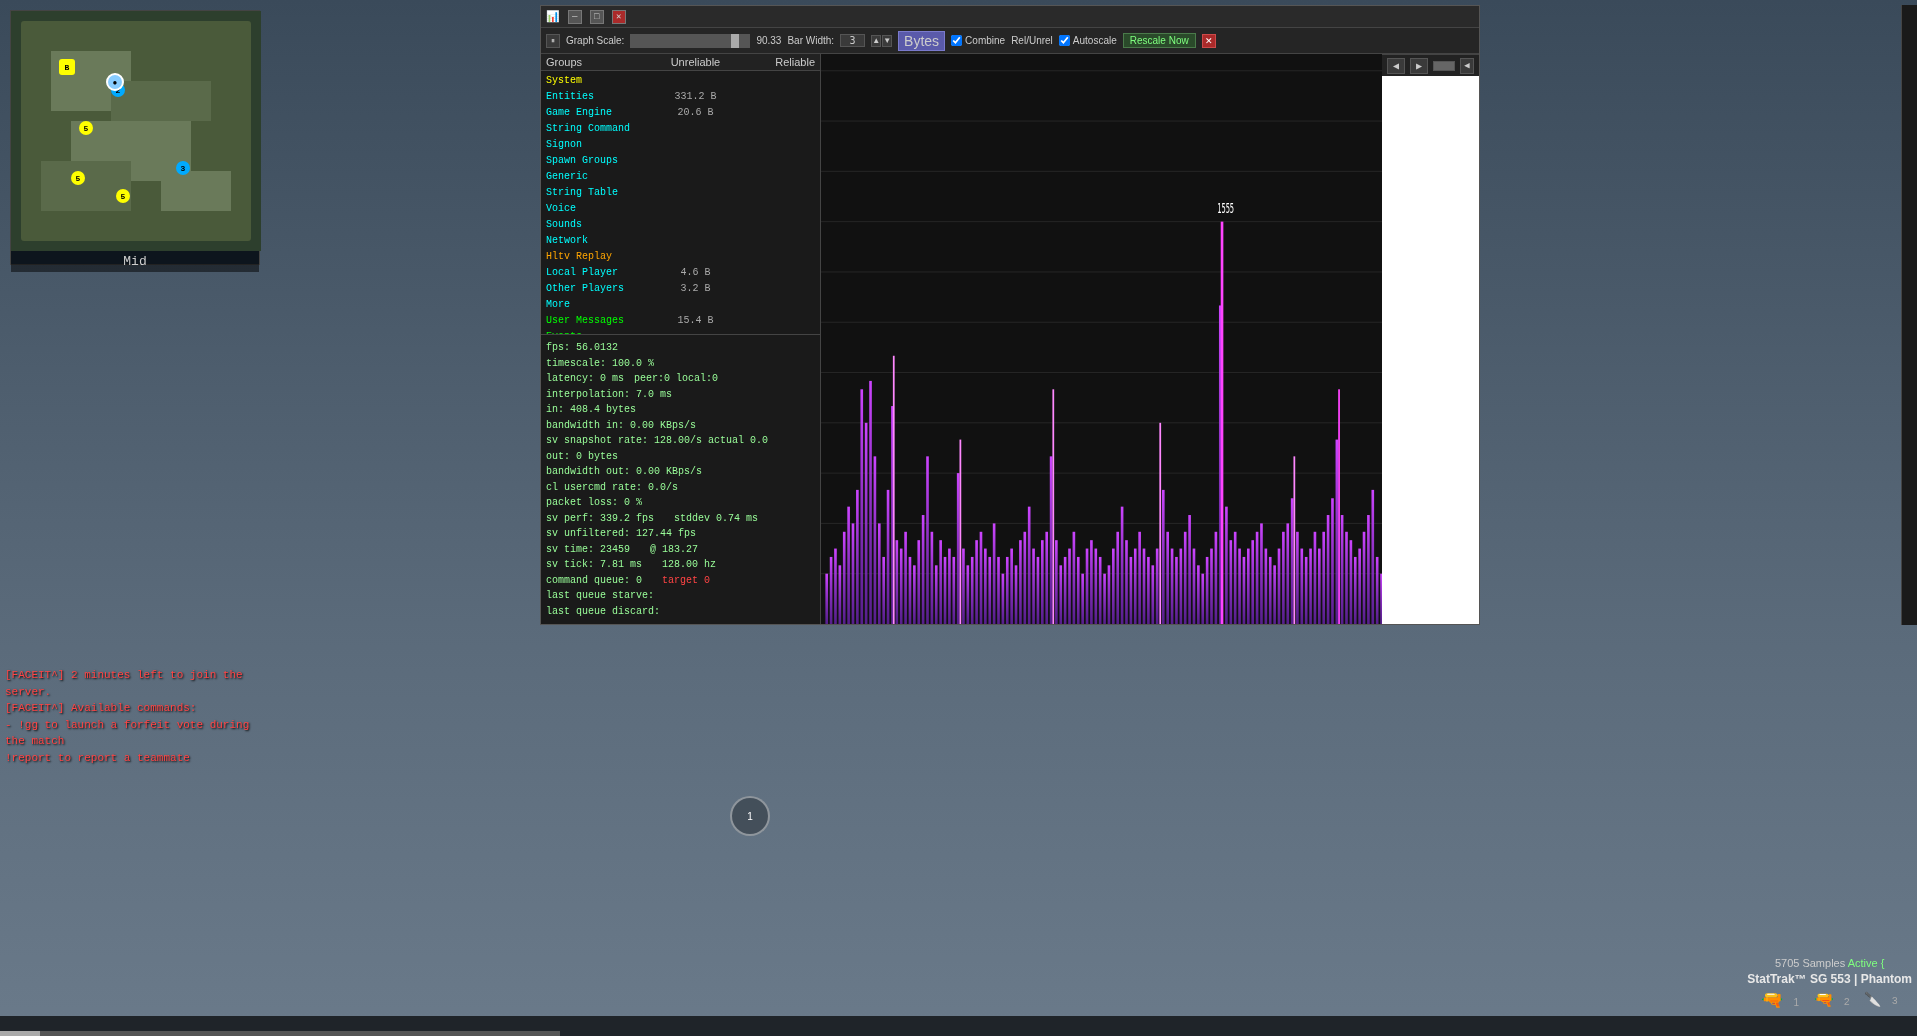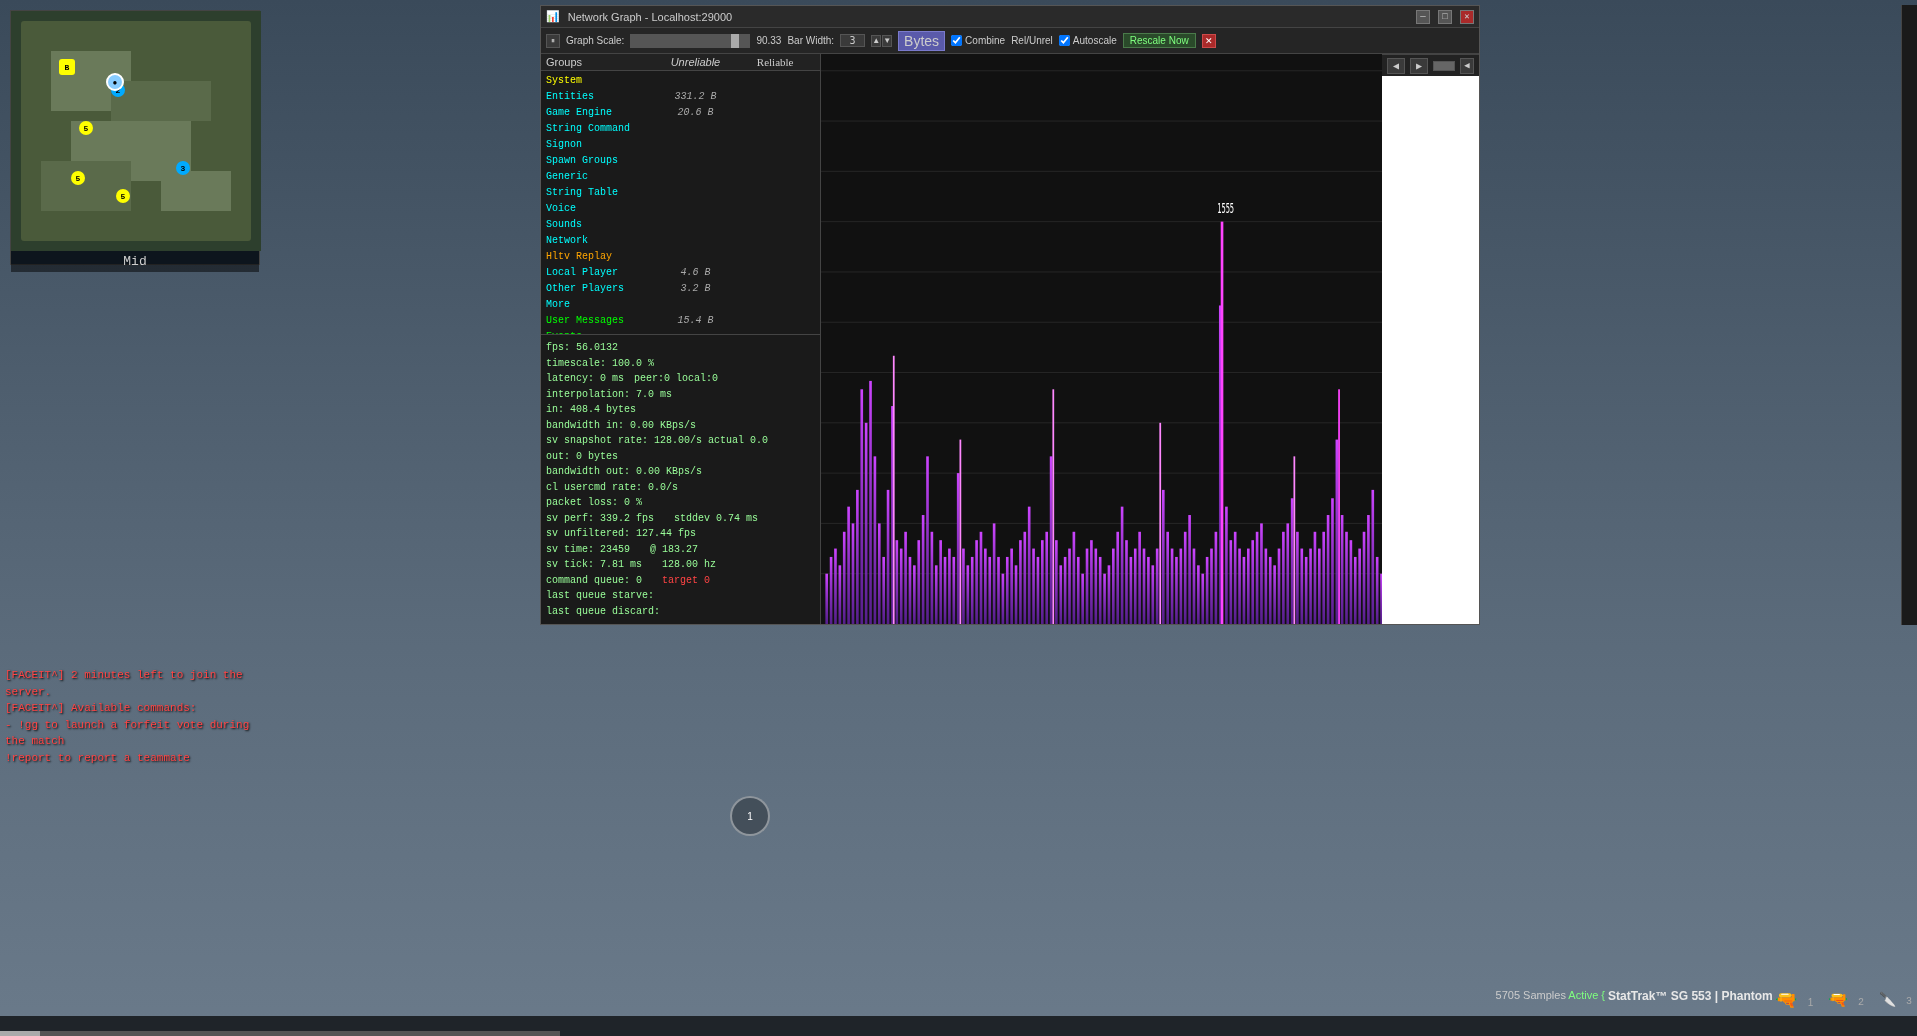--- a/index.html
+++ b/index.html
@@ -246,22 +246,22 @@
     #net-table-header {
       display: flex;
       background: #222;
       border-bottom: 1px solid #444;
       padding: 2px 5px;
       font-size: 11px;
       color: #ccc;
       font-family: Arial, sans-serif;
     }
     .col-groups { width: 110px; }
-    .col-unrel { width: 80px; text-align: center; font-style: italic; }
-    .col-rel { width: 80px; text-align: center; font-family: Liberation Serif, serif; }
+    .col-unrel { width: 80px; text-align: center; }
+    .col-rel { width: 80px; text-align: right; }
 
     #net-data-area {
       flex: 1;
       overflow: auto;
       padding: 2px 5px;
       font-size: 10px;
       font-family: 'Courier New', monospace;
       line-height: 1.6;
     }
 
@@ -451,21 +451,21 @@
   <div class="chat-msg" style="color:#ff4444;">- !gg to launch a forfeit vote during the match</div>
   <div class="chat-msg" style="color:#ff4444;">!report to report a teammate</div>
 </div>
 
 <div id="hud-bottom">
   <div id="progress-bar">
     <div id="progress-fill"></div>
   </div>
 </div>
 
-<div style="position:absolute;bottom:25px;right:5px;display:flex;flex-direction:row;align-items:flex-start;gap:3px;">
+<div style="position:absolute;bottom:25px;right:5px;display:flex;flex-direction:column;align-items:center;gap:3px;">
   <div style="color:#ccc;font-size:11px;font-family:Arial,sans-serif;">
     <span>5705 Samples</span>
     <span style="color:#7fff7f;">Active {</span>
   </div>
   <div style="color:#e8e8e8;font-size:12px;font-family:Arial,sans-serif;font-weight:bold;">StatTrak™ SG 553 | Phantom</div>
 
   <div style="display:flex;align-items:center;gap:15px;">
     <div style="position:relative;">
       <span style="color:#ddd;font-size:18px;font-family:monospace;">🔫</span>
       <span class="slot-number" style="position:static;color:#aaa;font-size:10px;">1</span>
@@ -478,21 +478,20 @@
       <span style="color:#aaa;font-size:14px;">🔪</span>
       <span style="color:#aaa;font-size:10px;">3</span>
     </div>
   </div>
 </div>
 
 <div id="net-graph">
 
   <div id="net-graph-titlebar">
     <span style="color:#888;font-size:11px;">📊</span>
-    <span id="net-graph-title">Network Graph - Localhost:29000</span>
     <div class="title-btn">─</div>
     <div class="title-btn">□</div>
     <div class="title-btn" style="background:#aa2a2a;">✕</div>
   </div>
 
   <div id="net-toolbar">
     <div class="toolbar-pause">⏸</div>
     <span>Graph Scale:</span>
     <input type="range" class="scale-slider" value="90" min="0" max="100" style="">
     <span>90.33</span>

